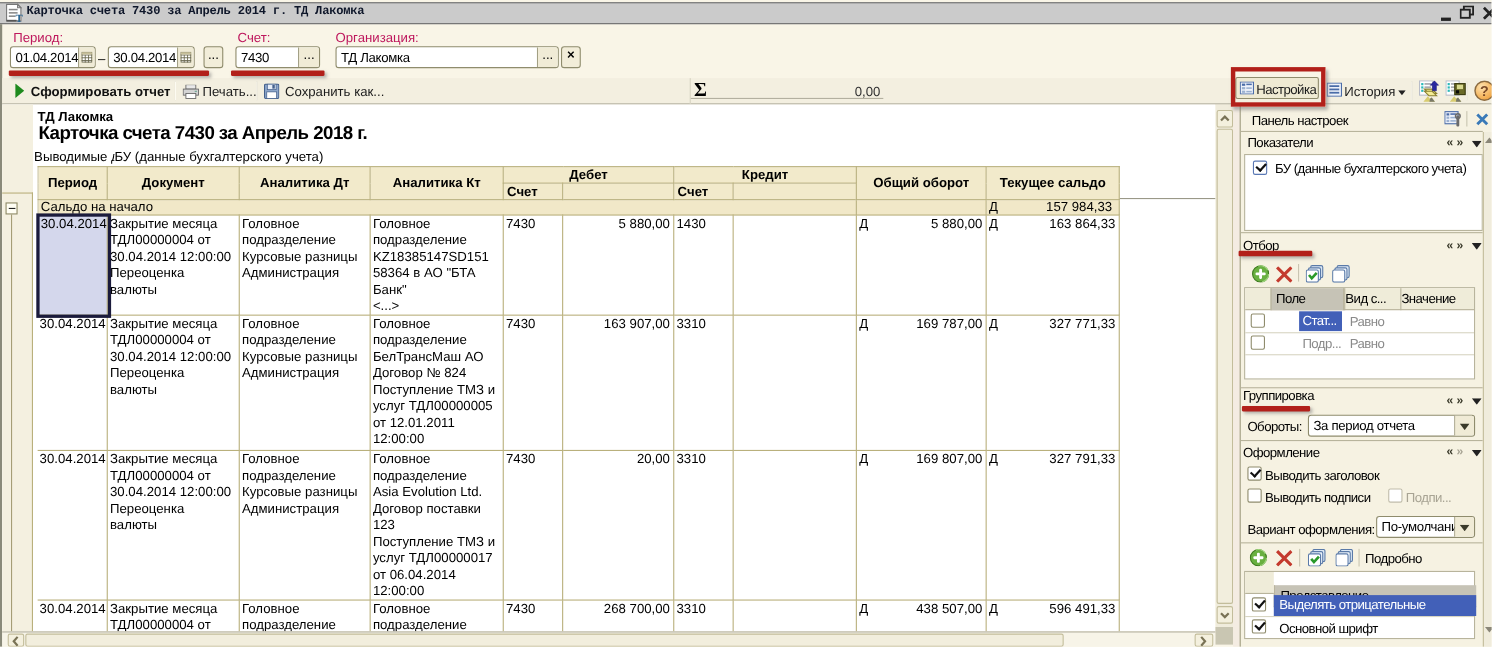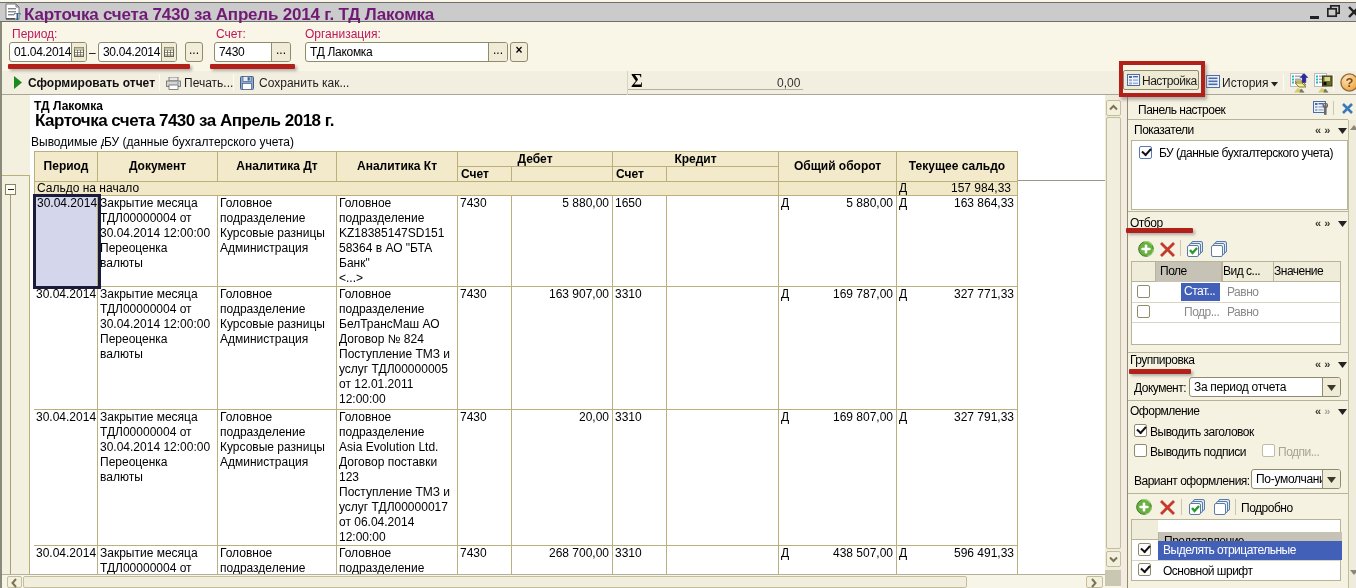--- a/index.html
+++ b/index.html
@@ -1,20 +1,20 @@
 <!DOCTYPE html>
 <html><head><meta charset="utf-8">
 <style>
 *{margin:0;padding:0;box-sizing:border-box;}
 html,body{width:1356px;height:588px;overflow:hidden;}
 body{font-family:"Liberation Sans",sans-serif;font-size:12px;background:#f9f5e7;position:relative;color:#000;}
 .abs{position:absolute;}
 
 #titlebar{left:0;top:2px;width:1356px;height:20px;background:#cbcbcb;border-top:1px solid #6e6e6e;border-bottom:1px solid #6e6e6e;}
-#title-text{left:24px;top:2px;font-size:17px;font-weight:bold;color:#701a75;letter-spacing:-0.2px;}
+#title-text{left:24px;top:2px;font-size:11px;font-weight:bold;color:#0f172a;letter-spacing:-0.2px;font-family:Liberation Mono, monospace;}
 
 #ledge{left:0;top:22px;width:2px;height:566px;background:#8a8a7a;}
 
 .lbl{font-size:12px;color:#be185d;}
 .field{position:absolute;background:#fff;border:1px solid #8f8c6d;border-radius:3px;height:20px;}
 .field .tx{position:absolute;left:4px;top:2px;font-size:12px;letter-spacing:-0.3px;white-space:nowrap;}
 .fbtn{position:absolute;top:0px;bottom:0px;background:#f0ebd6;border-left:1px solid #8f8c6d;border-radius:0 2px 2px 0;text-align:center;}
 .sqbtn{position:absolute;background:#f2edd9;border:1px solid #8f8c6d;border-radius:3px;height:20px;text-align:center;font-size:12px;}
 
 #toolbar{left:2px;top:71px;width:1354px;height:24px;background:#f3efe0;border-bottom:1px solid #a9a696;}
@@ -253,21 +253,21 @@
             </div>
           </td>
         </tr>
 <tr style="height:91px;">
   <td class="date" style="background:#d4d7ec;border-left-color:#b9b07c;padding:0 0 0 2px;">30.04.2014</td>
   <td>Закрытие месяца ТДЛ00000004 от 30.04.2014 12:00:00<br>Переоценка валюты</td>
   <td>Головное подразделение<br>Курсовые разницы<br>Администрация</td>
   <td>Головное подразделение<br>KZ18385147SD15158364 в АО "БТА Банк"<br>&lt;...&gt;</td>
   <td>7430</td>
           <td class="num">5 880,00</td>
-          <td>1650</td>
+          <td>1430</td>
           <td></td>
   <td class="dc">
             <div class="dk">
               <span>Д</span>
               <span>5 880,00</span>
             </div>
           </td>
   <td class="dc">
             <div class="dk">
               <span>Д</span>
@@ -443,21 +443,21 @@
   <div style="position:absolute;left:52px;top:43px;color:#8a8a8a;">Подр...</div>
   <div style="position:absolute;left:95px;top:43px;color:#8a8a8a;">Равно</div>
 </div>
 
 <div class="psep" style="left:1128px;top:352px;width:220px;"></div>
 <div class="abs pt" style="left:1130px;top:353px;">Группировка</div>
 <div class="abs sarr" style="left:1315px;top:358px;">« »</div>
 <svg class="abs" style="left:1338px;top:362px" width="9" height="6" viewBox="0 0 9 6">
     <path d="M0 0 h9 l-4.5 6 z" fill="#222"></path>
   </svg>
-<div class="abs pt" style="left:1134px;top:381px;">Документ:</div>
+<div class="abs pt" style="left:1134px;top:381px;">Обороты:</div>
 <div class="field" style="left:1189px;top:377px;width:152px;height:20px;">
   <span class="tx pt">За период отчета</span>
   <span class="fbtn" style="right:0;width:18px;"><svg width="9" height="6" viewBox="0 0 9 6" style="margin-top:7px">
         <path d="M0 0 h9 l-4.5 6 z" fill="#3a3a2a"></path>
       </svg></span>
 </div>
 
 <div class="psep" style="left:1128px;top:400px;width:220px;"></div>
 <div class="abs pt" style="left:1130px;top:404px;">Оформление</div>
 <div class="abs sarr" style="left:1315px;top:405px;">« <span style="color:#a8a494">»</span></div>

